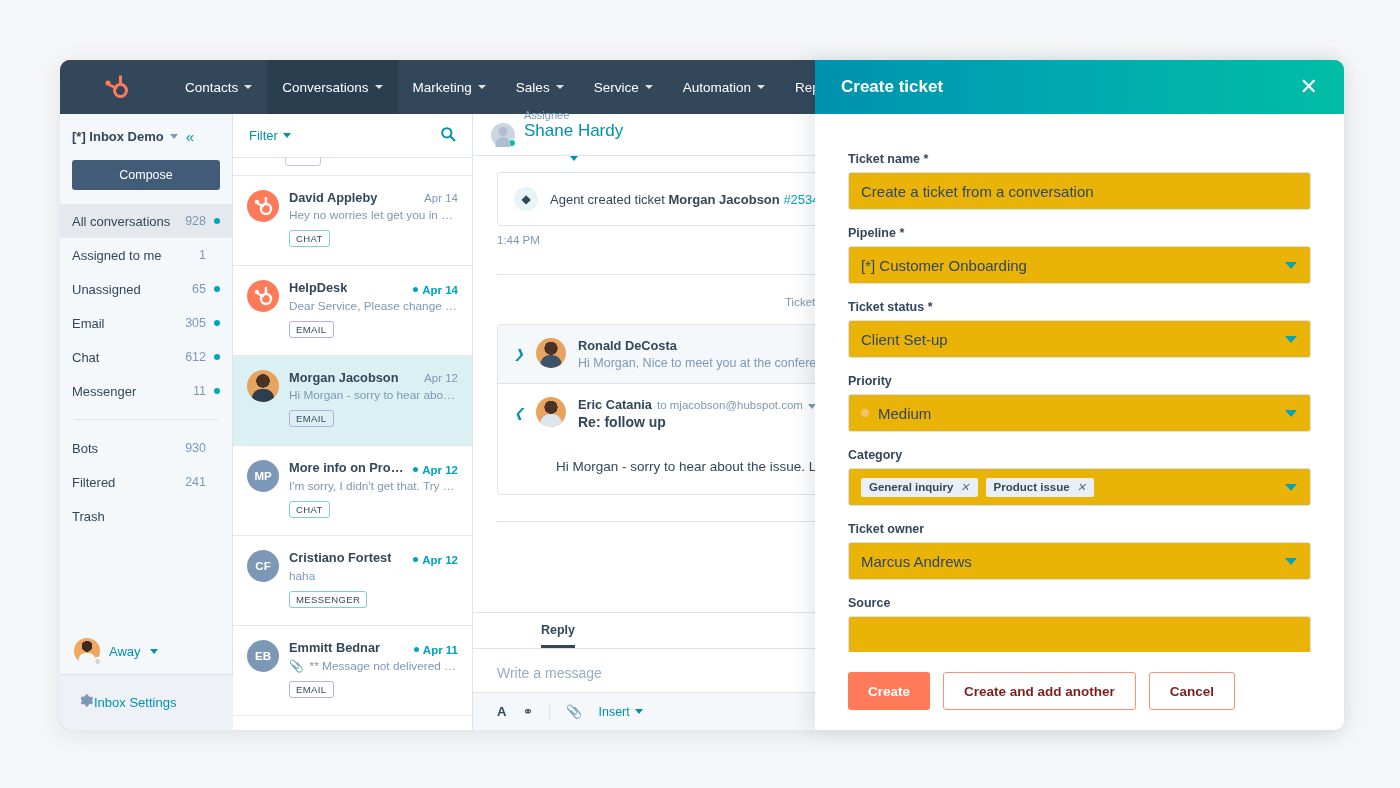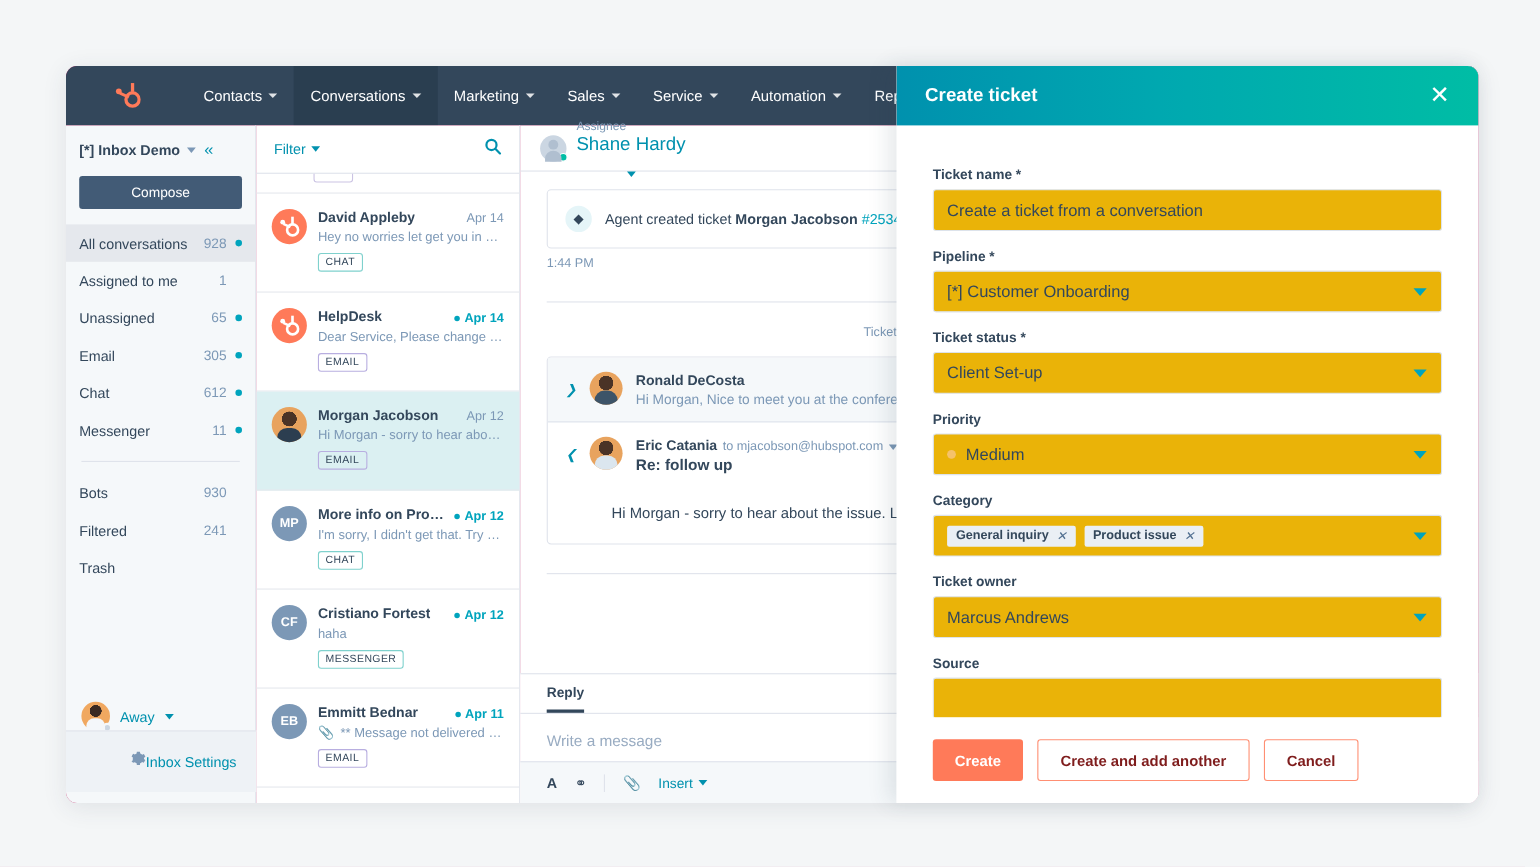--- a/index.html
+++ b/index.html
@@ -91,24 +91,24 @@
   .avatar-img::after{
     content:""; position:absolute; left:50%; top:56%; transform:translateX(-50%);
     width: 17px; height: 13px; border-radius: 7px 7px 0 0; background:#f4f7fa;
   }
   .status-badge {
     position:absolute; right:-2px; bottom:-2px; width:9px;height:9px;
     border-radius:50%; background:#cbd6e2; border:2px solid #f5f8fa;
   }
   #status-text { font-size: 13px; color:#0091ae; }
   #inbox-settings {
-    position:absolute; left:0; bottom:10px; width:173px; height:56px;
+    position:absolute; left:0; bottom:0; width:173px; height:56px;
     border-top: 1px solid #dfe3eb;
     display:flex; align-items:center; padding: 0 18px;
-    background:#eef2f6; cursor:pointer;justify-content:flex-end;
+    background:#eef2f6; cursor:pointer;
   }
   #inbox-settings .lbl { font-size: 13px; color:#0091ae; }
 
   
   #convlist {
     position:absolute; left:173px; top:54px;
     width: 240px; height: 616px;
     background:#fff; border-right:1px solid #dfe3eb;
   }
   #filterbar {
@@ -214,21 +214,21 @@
   .msg-subject{font-size:14px;font-weight:bold;color:#33475b;margin-top:2px;}
   .msg-snippet{font-size:12.5px;color:#7c98b6;margin-top:3px;white-space:nowrap;}
   .msg-body{font-size:13.5px;color:#33475b;padding: 16px 16px 20px 58px;white-space:nowrap;}
 
   
   #reply-editor{
     position:absolute;left:0;bottom:0;width:871px;height:118px;
     border-top:1px solid #dfe3eb;background:#fff;
   }
   #reply-tabs{height:36px;padding:0 24px;display:flex;align-items:flex-end;border-bottom:1px solid #dfe3eb;}
-  #reply-tab{font-size:12.5px;font-weight:bold;color:#33475b;padding-bottom:8px;border-bottom:3px solid #33475b;}
+  #reply-tab{font-size:12.5px;font-weight:bold;color:#33475b;padding-bottom:8px;border-bottom:3px solid #33475b;margin-left:44px;}
   #reply-input{padding:16px 24px;font-size:14px;color:#99acc2;}
   #reply-toolbar{
     position:absolute;bottom:0;left:0;width:871px;height:38px;background:#f5f8fa;
     border-top:1px solid #dfe3eb;display:flex;align-items:center;gap:16px;padding:0 24px;
   }
   .tb-ico{font-size:13px;color:#33475b;cursor:pointer;}
   .tb-sep{width:1px;height:16px;background:#dfe3eb;}
   .tb-insert{font-size:12.5px;color:#0091ae;display:flex;align-items:center;gap:5px;cursor:pointer;}
 
   

